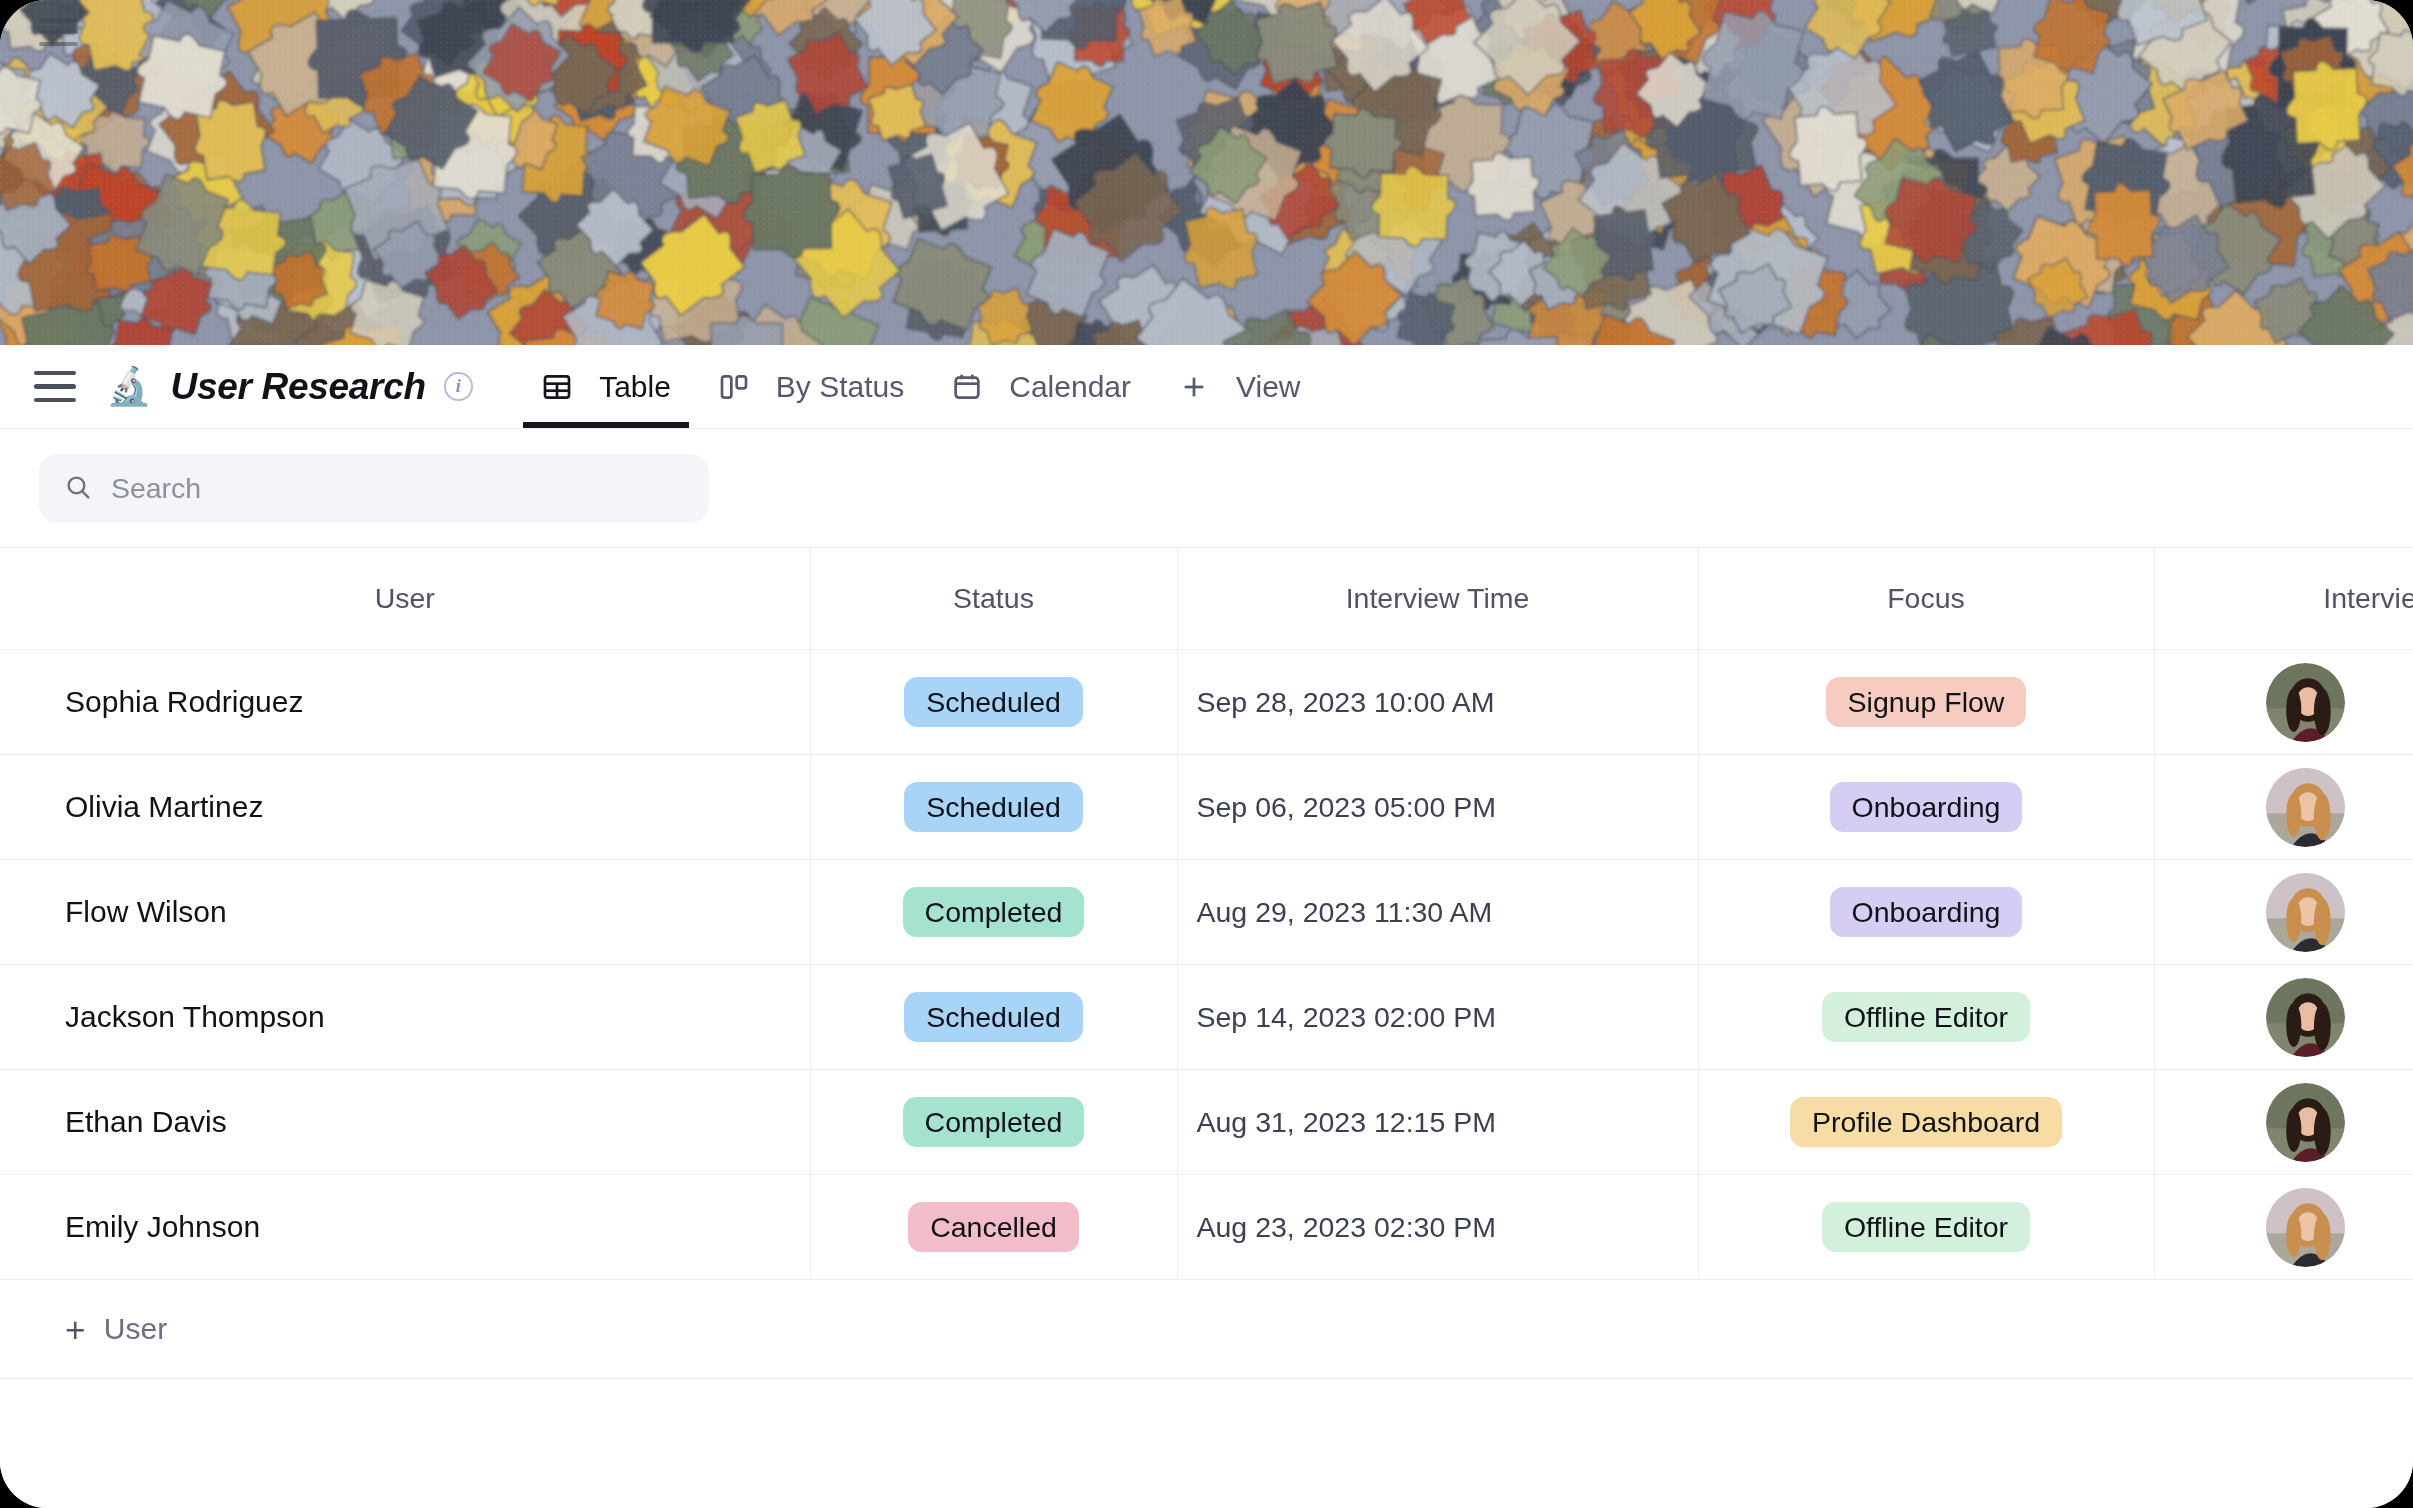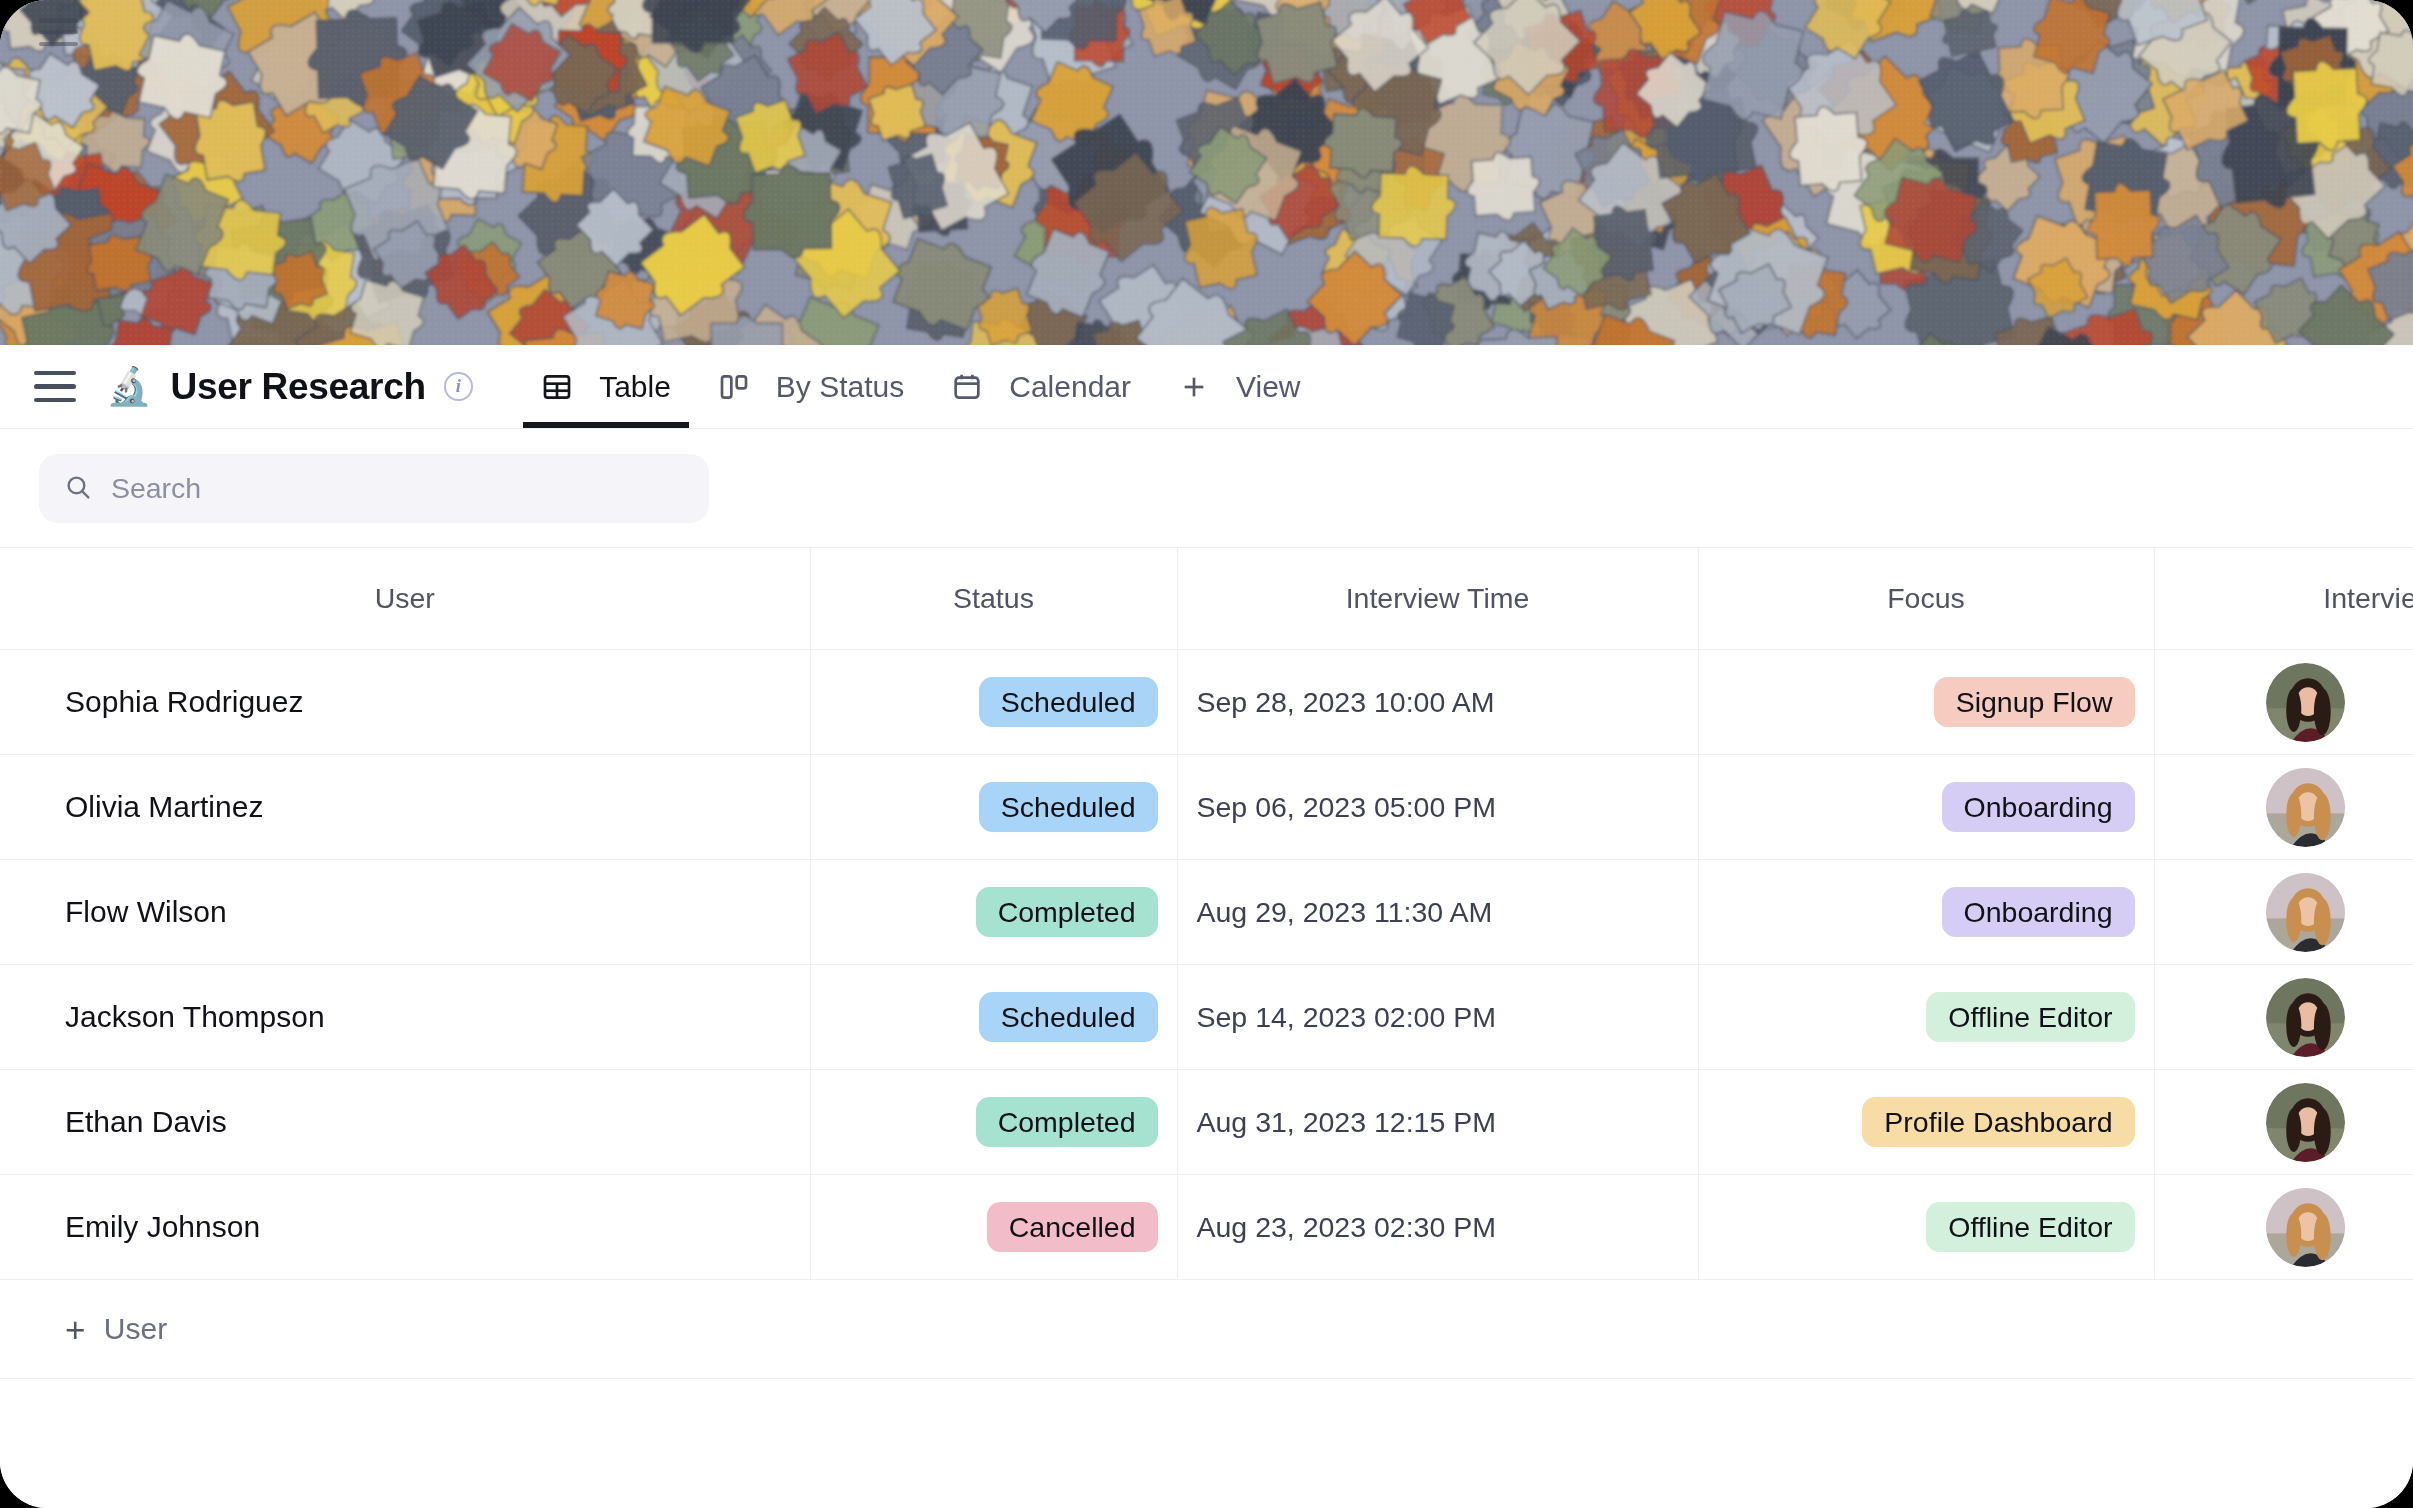--- a/index.html
+++ b/index.html
@@ -61,20 +61,21 @@
     margin-left: 30px;
     flex: none;
   }
   .emoji-icon { font-size: 37px; line-height: 1; }
   .page-title {
     font-size: 37px;
     font-weight: bold;
     color: #111217;
     letter-spacing: -0.3px;
     white-space: nowrap;
+    font-style: italic;
   }
   .info-icon {
     width: 28.5px; height: 28.5px;
     border: 2.5px solid #b9b9e0;
     border-radius: 50%;
     display: flex; align-items: center; justify-content: center;
     color: #8e8ec9;
     font-size: 18.4px;
     font-family: "Liberation Serif", serif;
     font-style: italic;
@@ -174,21 +175,21 @@
     padding: 0 19px;
     overflow: hidden;
   }
   td.user-cell {
     font-size: 30px;
     color: #111217;
     text-align: left;
     padding-left: 65px;
     white-space: nowrap;
   }
-  td.center { text-align: right; }
+  td.center { text-align: center; }
   td.time-cell {
     font-size: 28.5px;
     color: #3c4050;
     text-align: left;
     white-space: nowrap;
   }
   .pill {
     display: inline-block;
     padding: 8.4px 22px;
     border-radius: 13.4px;

